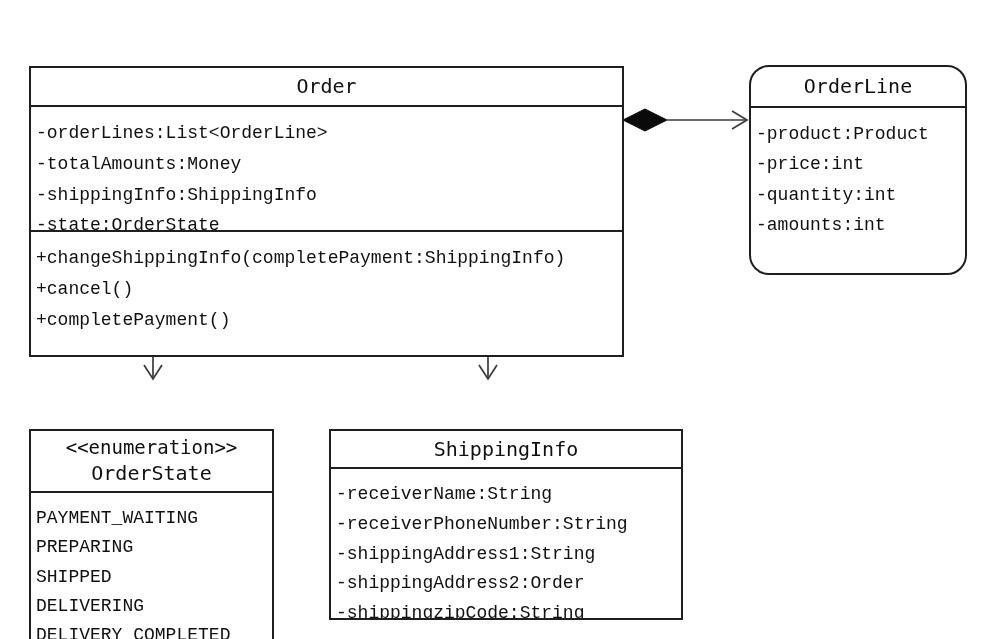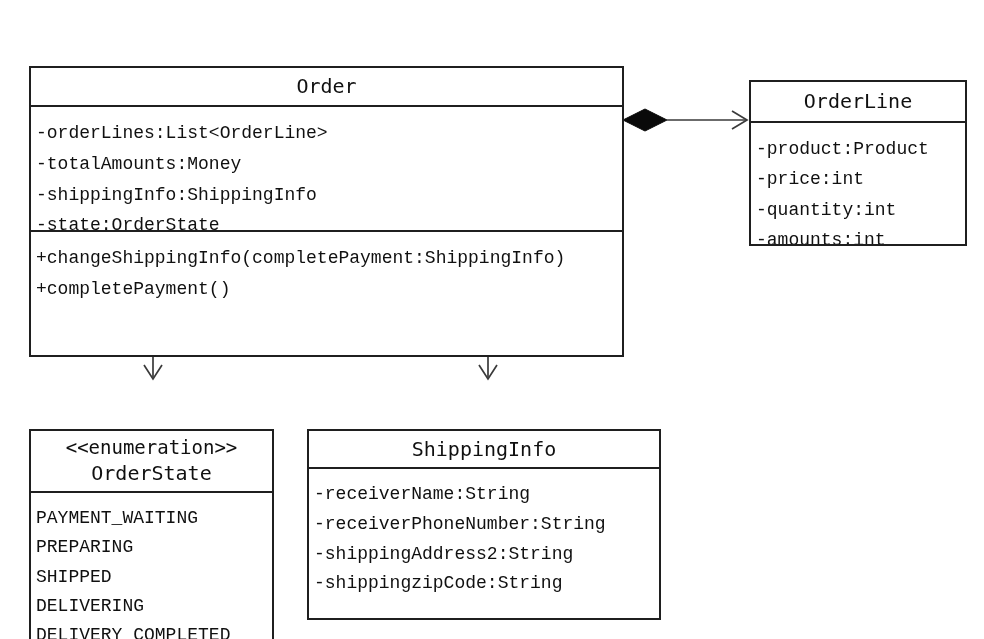--- a/index.html
+++ b/index.html
@@ -44,32 +44,32 @@
   .uml-section > div{white-space:nowrap;}
   .sec-divided{border-top:2px solid var(--border);}
   
   .box-order{left:29px;top:18px;width:595px;height:291px;}
   .box-order .uml-header{height:39px;}
   .box-order .sec-attrs{height:123px;}
   .box-order .sec-attrs > div{height:30.75px;line-height:30.75px;}
   .box-order .sec-methods{flex:1 1 auto;}
   .box-order .sec-methods > div{height:30.75px;line-height:30.75px;}
   
-  .box-orderline{left:749px;top:32px;width:218px;height:166px;}
+  .box-orderline{left:749px;top:17px;width:218px;height:210px;border-radius:20px;}
   .box-orderline .uml-header{height:41px;}
   .box-orderline .sec-attrs{flex:1 1 auto;}
   .box-orderline .sec-attrs > div{height:30.25px;line-height:30.25px;}
   
   .box-orderstate{left:29px;top:381px;width:245px;height:242px;}
   .box-orderstate .uml-header{height:62px;font-size:20px;}
   .box-orderstate .uml-header .stereotype{font-size:19px;}
   .box-orderstate .sec-values{flex:1 1 auto;}
   .box-orderstate .sec-values > div{height:29.3px;line-height:29.3px;}
   
-  .box-shippinginfo{left:307px;top:381px;width:354px;height:191px;}
+  .box-shippinginfo{left:329px;top:381px;width:354px;height:191px;}
   .box-shippinginfo .uml-header{height:38px;}
   .box-shippinginfo .sec-attrs{flex:1 1 auto;}
   .box-shippinginfo .sec-attrs > div{height:29.8px;line-height:29.8px;}
 </style>
 </head>
 <body>
 
 <div class="canvas">
 
   <svg class="connectors" viewBox="0 0 984 639">
@@ -96,20 +96,21 @@
       <div>Order</div>
     </div>
     <div class="uml-section sec-attrs">
         <div>-orderLines:List&lt;OrderLine&gt;</div>
         <div>-totalAmounts:Money</div>
         <div>-shippingInfo:ShippingInfo</div>
         <div>-state:OrderState</div>
       </div>
     <div class="uml-section sec-methods sec-divided">
         <div>+changeShippingInfo(completePayment:ShippingInfo)</div>
+        <div>+cancel()</div>
         <div>+completePayment()</div>
       </div>
   </div>
 
   <div class="uml-class box-orderline">
     <div class="uml-header">
       <div>OrderLine</div>
     </div>
     <div class="uml-section sec-attrs">
         <div>-product:Product</div>
@@ -134,18 +135,19 @@
       </div>
   </div>
 
   <div class="uml-class box-shippinginfo">
     <div class="uml-header">
       <div>ShippingInfo</div>
     </div>
     <div class="uml-section sec-attrs">
         <div>-receiverName:String</div>
         <div>-receiverPhoneNumber:String</div>
-        <div>-shippingAddress2:String</div>
+        <div>-shippingAddress1:String</div>
+        <div>-shippingAddress2:Order</div>
         <div>-shippingzipCode:String</div>
       </div>
   </div>
 
 </div>
 
 </body></html>

